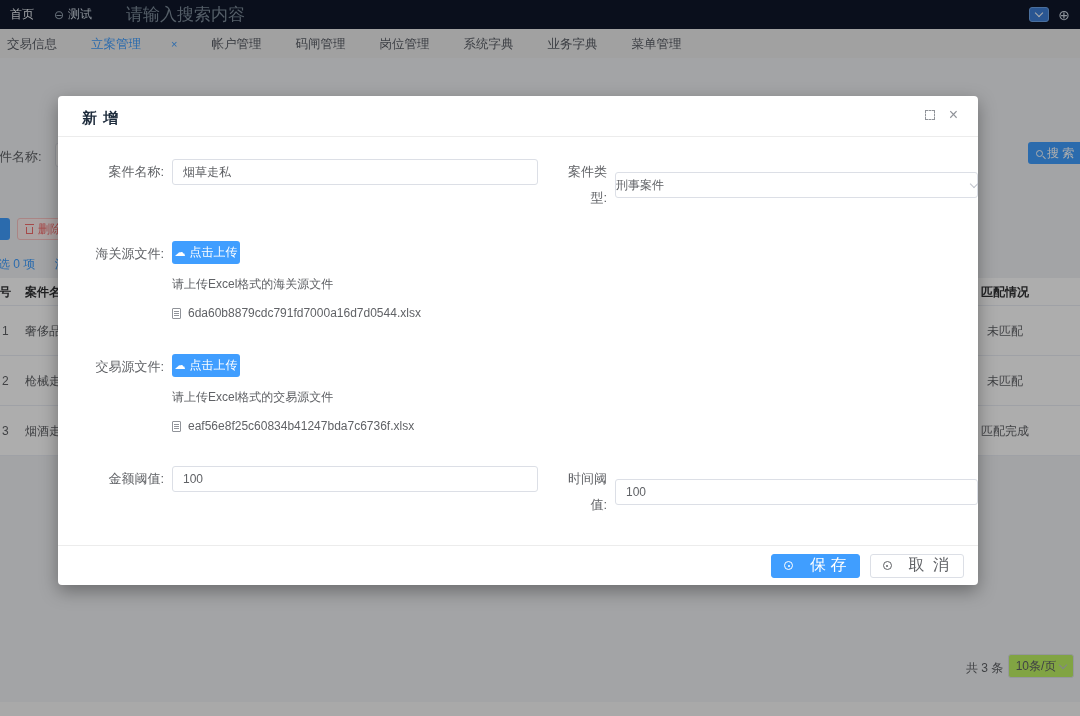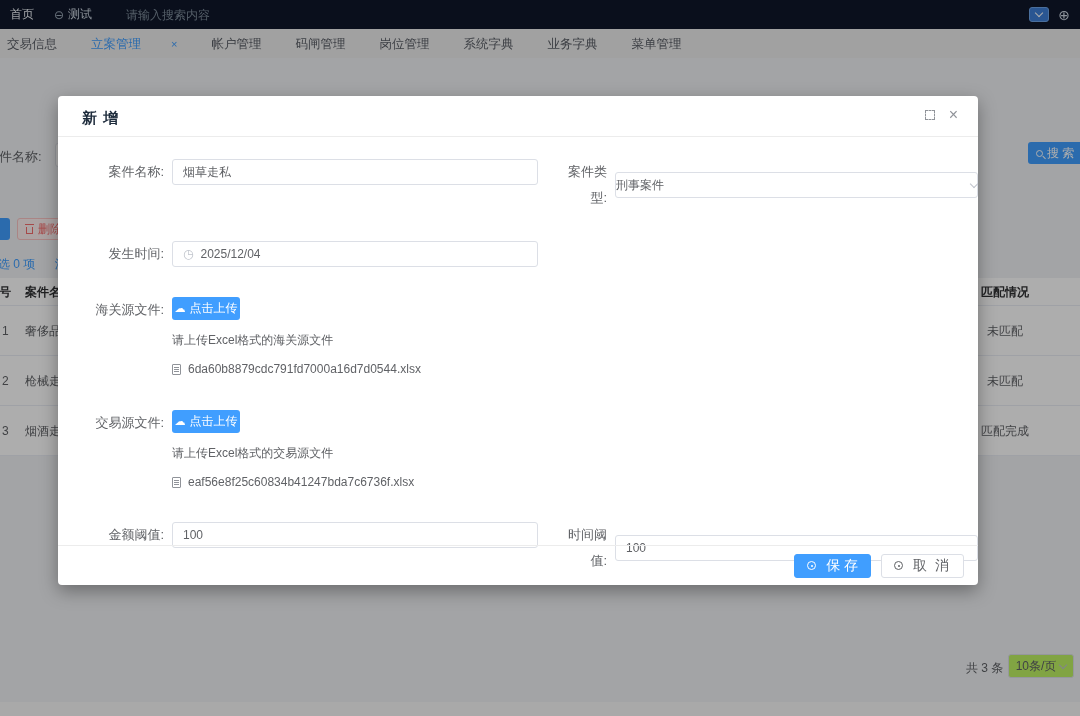--- a/index.html
+++ b/index.html
@@ -12,21 +12,21 @@
   
   .app { position:absolute; inset:0; z-index:1; }
   .topbar {
     height:29px; background:#0f172a; display:flex; align-items:center;
     padding:0 10px; color:#dfe6ee; font-size:12px;
   }
   .tb-home { color:#eef2f7; }
   .tb-tag { display:flex; align-items:center; gap:4px; margin-left:20px; color:#cfd8e2; }
   .tb-minus-circle { color:#9aa7b5; font-size:12px; line-height:1; }
   .tb-search { margin-left:34px; background:transparent; border:none; outline:none;
-    color:#e5eaf0; font-size:12px; width:150px; }
+    color:#e5eaf0; font-size:17px; width:150px; }
   .tb-search::placeholder { color:#7d8b99; }
   .tb-right { margin-left:auto; display:flex; align-items:center; gap:9px; }
   .tb-dd { width:20px; height:15px; background:#3f7fd8; border:1px solid #6ea4e8;
     border-radius:3px; display:flex; align-items:center; justify-content:center; }
   .chev { width:6px; height:6px; border-right:1.5px solid #fff; border-bottom:1.5px solid #fff;
     transform:rotate(45deg); margin-top:-3px; }
   .tb-globe { color:#cfd8e3; font-size:14px; line-height:1; }
 
   .tabsbar { height:29px; background:#ededed; display:flex; align-items:stretch;
     padding-left:5px; font-size:12.5px; color:#5a5e66; }
@@ -114,22 +114,22 @@
   .cloud-ic { font-size:11px; line-height:1; }
   .upload-tip { font-size:12px; color:#606266; margin-top:12px; }
   .file-item { display:flex; align-items:center; gap:7px; margin-top:13px; font-size:12px; color:#606266; }
   .doc-icon { width:9px; height:11px; border:1px solid #909399; border-radius:1px; position:relative; flex-shrink:0;}
   .doc-icon::after { content:''; position:absolute; left:1px; top:2px; width:5px;
     border-top:1px solid #909399; box-shadow:0 2px 0 #909399, 0 4px 0 #909399; }
 
   .d-footer { position:absolute; left:0; right:0; bottom:0; height:40px;
     border-top:1px solid #ececec; display:flex; align-items:center; justify-content:flex-end;
     gap:10px; padding-right:14px; }
-  .btn { height:24px; border-radius:3px; font-size:14px; display:flex; align-items:center;
-    gap:10px; padding:0 12px; cursor:default; }
+  .btn { height:24px; border-radius:3px; font-size:16px; display:flex; align-items:center;
+    gap:17px; padding:0 12px; cursor:default; }
   .btn.primary { background:#409eff; border:1px solid #409eff; color:#fff; }
   .btn.plain { background:#fff; border:1px solid #dcdfe6; color:#606266; letter-spacing:2px;}
   .circle-dot { width:9px; height:9px; border:1px solid currentColor; border-radius:50%;
     position:relative; flex-shrink:0; }
   .circle-dot::after { content:''; position:absolute; left:2.5px; top:2.5px; width:2px; height:2px;
     border-radius:50%; background:currentColor; }
 </style>
 </head>
 <body>
 
@@ -249,29 +249,20 @@
     </div>
     <div class="fgroup rgap">
       <span class="flabel r">案件类型:</span>
       <span class="ctrl sel">
         <span class="sel-val">刑事案件</span>
         <span class="chev"></span>
       </span>
     </div>
   </div>
 
-  <div class="frow mt30">
-    <div class="fgroup">
-      <span class="flabel">发生时间:</span>
-      <span class="ctrl date">
-        <span class="clock-ic">◷</span>
-        <span>2025/12/04</span>
-      </span>
-    </div>
-  </div>
 
   <div class="frow mt30">
     <div class="fgroup top">
       <span class="flabel">海关源文件:</span>
       <div class="upload-col">
         <button class="upload-btn">
           <span class="cloud-ic">☁</span>
           <span>点击上传</span>
         </button>
         <span class="upload-tip">请上传Excel格式的海关源文件</span>

